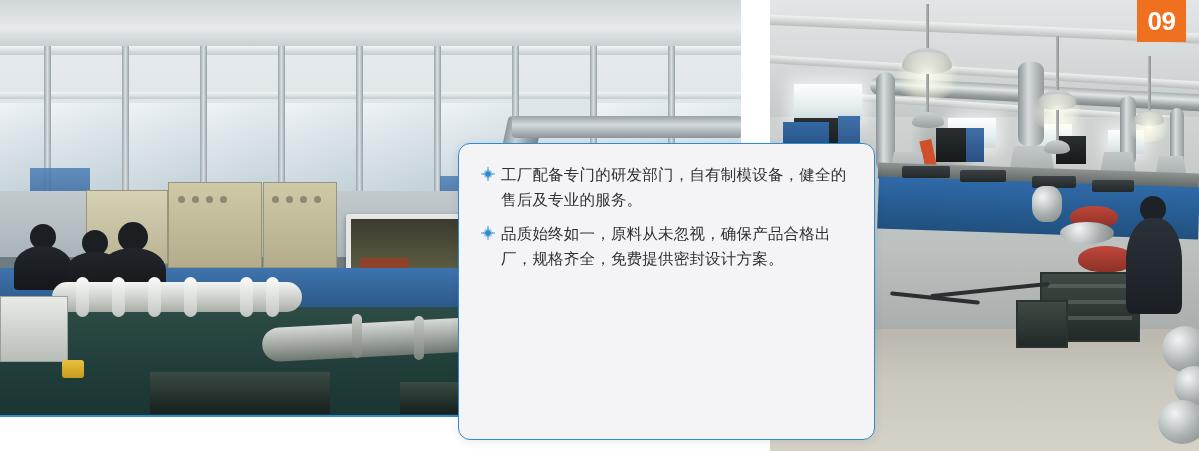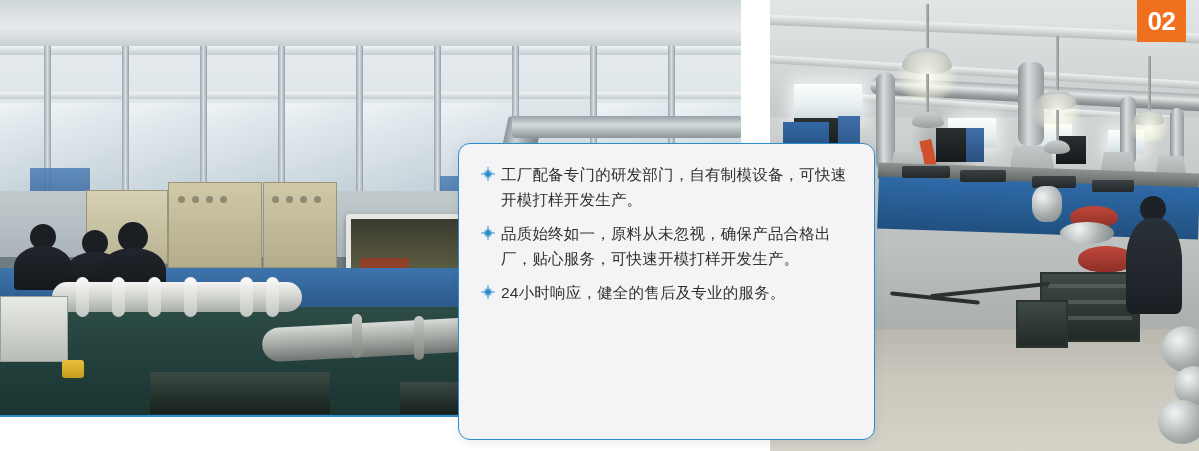--- a/index.html
+++ b/index.html
@@ -532,54 +532,45 @@
 
     <div class="pr-person-head" style="left:370px;top:196px;width:26px;height:26px;"></div>
     <div class="pr-person" style="left:356px;top:218px;width:56px;height:96px;"></div>
 
     <div class="pr-metal-disc" style="left:392px;top:326px;width:46px;height:46px;"></div>
     <div class="pr-metal-disc" style="left:404px;top:366px;width:40px;height:40px;"></div>
     <div class="pr-metal-disc" style="left:388px;top:400px;width:48px;height:44px;"></div>
   </div>
 
   <div class="badge-04">
-    <span>02</span>
+    <span>09</span>
   </div>
 
   <div class="card">
 
     <div class="bullets">
 
 
       <div class="bullet">
         <span class="bullet-icon">
           <i class="bullet-spoke" style="left:6px;top:0;width:2px;height:4px;"></i>
           <i class="bullet-spoke" style="left:6px;top:10px;width:2px;height:4px;"></i>
           <i class="bullet-spoke" style="left:0;top:6px;width:4px;height:2px;"></i>
           <i class="bullet-spoke" style="left:10px;top:6px;width:4px;height:2px;"></i>
         </span>
-        <span class="bullet-text">工厂配备专门的研发部门，自有制模设备，可快速开模打样开发生产。</span>
+        <span class="bullet-text">工厂配备专门的研发部门，自有制模设备，健全的售后及专业的服务。</span>
       </div>
 
       <div class="bullet">
         <span class="bullet-icon">
           <i class="bullet-spoke" style="left:6px;top:0;width:2px;height:4px;"></i>
           <i class="bullet-spoke" style="left:6px;top:10px;width:2px;height:4px;"></i>
           <i class="bullet-spoke" style="left:0;top:6px;width:4px;height:2px;"></i>
           <i class="bullet-spoke" style="left:10px;top:6px;width:4px;height:2px;"></i>
         </span>
-        <span class="bullet-text">品质始终如一，原料从未忽视，确保产品合格出厂，贴心服务，可快速开模打样开发生产。</span>
+        <span class="bullet-text">品质始终如一，原料从未忽视，确保产品合格出厂，规格齐全，免费提供密封设计方案。</span>
       </div>
 
-      <div class="bullet">
-        <span class="bullet-icon">
-          <i class="bullet-spoke" style="left:6px;top:0;width:2px;height:4px;"></i>
-          <i class="bullet-spoke" style="left:6px;top:10px;width:2px;height:4px;"></i>
-          <i class="bullet-spoke" style="left:0;top:6px;width:4px;height:2px;"></i>
-          <i class="bullet-spoke" style="left:10px;top:6px;width:4px;height:2px;"></i>
-        </span>
-        <span class="bullet-text">24小时响应，健全的售后及专业的服务。</span>
-      </div>
 
     </div>
   </div>
 
 </div>
 
 </body></html>

